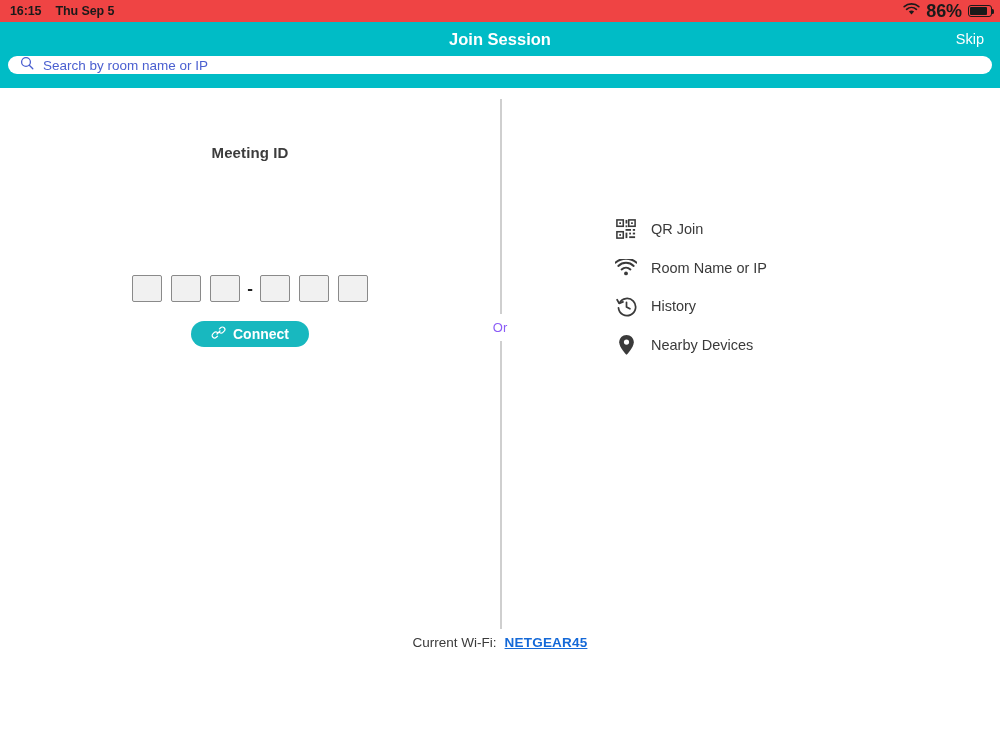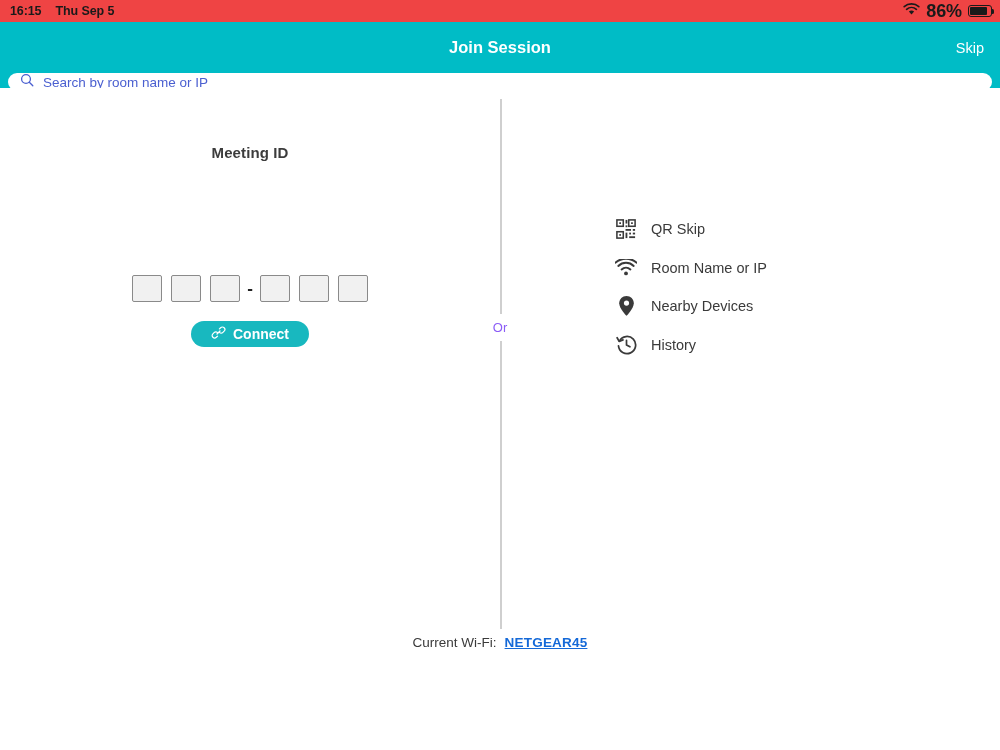--- a/index.html
+++ b/index.html
@@ -54,21 +54,21 @@
   .battery-fill { height: 100%; background: #1a1a1a; border-radius: 1px; }
 
   
   #header-bar {
     position: relative;
     background: #00bcc6;
     height: 66px;
     width: 100%;
   }
   #header-title-row {
-    height: 51px;
+    height: 34px;
     display: flex;
     align-items: center;
     justify-content: center;
     position: relative;
     text-align: right;
   }
   #header-title {
     color: #ffffff;
     font-size: 16.5px;
     font-weight: 700;
@@ -334,56 +334,56 @@
             <rect x="10.5" y="1" width="2" height="4" fill="#3a3a3a"></rect>
             <rect x="10.5" y="7" width="2" height="2" fill="#3a3a3a"></rect>
             <rect x="10.5" y="11" width="6" height="2" fill="#3a3a3a"></rect>
             <rect x="18.5" y="11" width="2.5" height="2" fill="#3a3a3a"></rect>
             <rect x="10.5" y="15" width="2" height="6" fill="#3a3a3a"></rect>
             <rect x="14.5" y="15" width="2" height="2" fill="#3a3a3a"></rect>
             <rect x="18.5" y="15" width="2.5" height="2" fill="#3a3a3a"></rect>
             <rect x="14.5" y="19" width="6.5" height="2" fill="#3a3a3a"></rect>
           </svg>
         </span>
-        <span class="option-label">QR Skip</span>
+        <span class="option-label">QR Join</span>
       </div>
 
       <div class="option-row">
         <span class="option-icon">
           <svg width="22" height="18" viewBox="0 0 22 18">
             <circle cx="11" cy="14.4" r="1.9" fill="#3a3a3a"></circle>
             <path d="M6.6 10.4 a6.6 6.6 0 0 1 8.8 0" stroke="#3a3a3a" stroke-width="2" fill="none" stroke-linecap="round"></path>
             <path d="M3.3 6.9 a11.2 11.2 0 0 1 15.4 0" stroke="#3a3a3a" stroke-width="2" fill="none" stroke-linecap="round"></path>
             <path d="M0.6 3.6 a15.6 15.6 0 0 1 20.8 0" stroke="#3a3a3a" stroke-width="2" fill="none" stroke-linecap="round"></path>
           </svg>
         </span>
         <span class="option-label">Room Name or IP</span>
       </div>
 
       <div class="option-row">
         <span class="option-icon">
-          <svg width="17" height="22" viewBox="0 0 17 22">
-            <path d="M8.5 1 C4.4 1 1.2 4.2 1.2 8.2 c0 5.4 7.3 12.6 7.3 12.6 s7.3 -7.2 7.3 -12.6 C15.8 4.2 12.6 1 8.5 1 Z" fill="#3a3a3a"></path>
-            <circle cx="8.5" cy="8.1" r="2.6" fill="#ffffff"></circle>
-          </svg>
-        </span>
-        <span class="option-label">Nearby Devices</span>
-      </div>
-
-      <div class="option-row">
-        <span class="option-icon">
           <svg width="21" height="21" viewBox="0 0 22 22">
             <path d="M3.6 7.4 A9 9 0 1 1 2.6 12.4" stroke="#3a3a3a" stroke-width="1.8" fill="none" stroke-linecap="round"></path>
             <path d="M1.2 3.9 L3.3 7.8 L7.3 6.2" stroke="#3a3a3a" stroke-width="1.8" fill="none" stroke-linecap="round" stroke-linejoin="round"></path>
             <path d="M11 6.6 L11 11.4 L14.6 13.4" stroke="#3a3a3a" stroke-width="1.8" fill="none" stroke-linecap="round" stroke-linejoin="round"></path>
           </svg>
         </span>
         <span class="option-label">History</span>
       </div>
 
+      <div class="option-row">
+        <span class="option-icon">
+          <svg width="17" height="22" viewBox="0 0 17 22">
+            <path d="M8.5 1 C4.4 1 1.2 4.2 1.2 8.2 c0 5.4 7.3 12.6 7.3 12.6 s7.3 -7.2 7.3 -12.6 C15.8 4.2 12.6 1 8.5 1 Z" fill="#3a3a3a"></path>
+            <circle cx="8.5" cy="8.1" r="2.6" fill="#ffffff"></circle>
+          </svg>
+        </span>
+        <span class="option-label">Nearby Devices</span>
+      </div>
+
     </div>
   </div>
 
   <div id="current-wifi">
     <span>Current Wi-Fi:</span>
     <span id="wifi-ssid">NETGEAR45</span>
   </div>
 
 </div>
 

